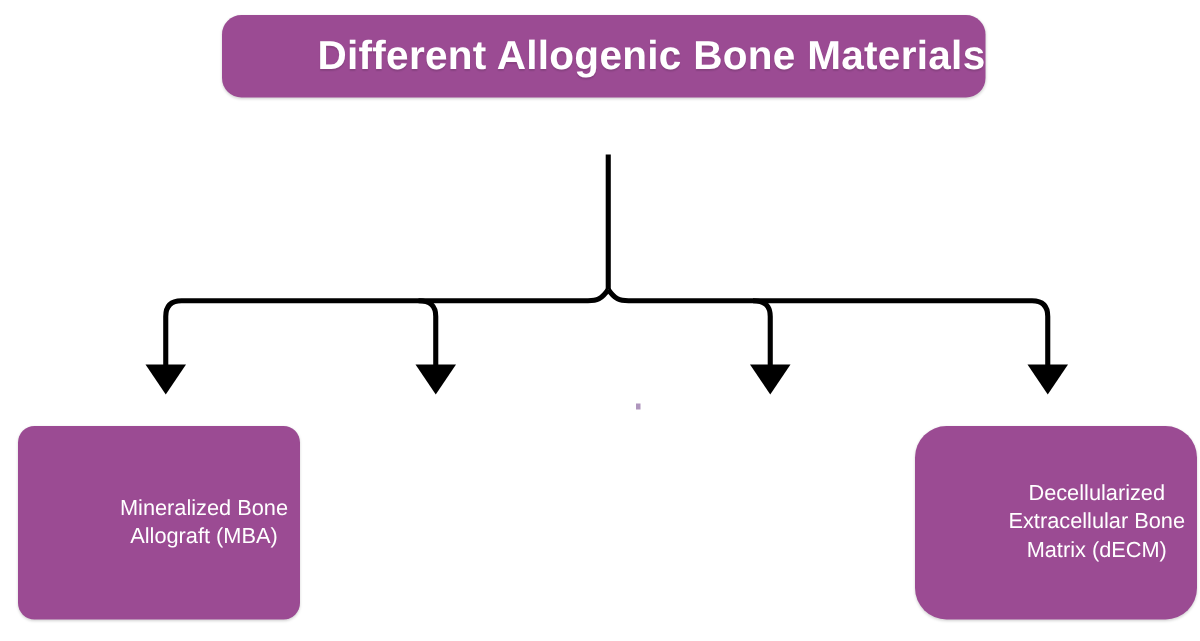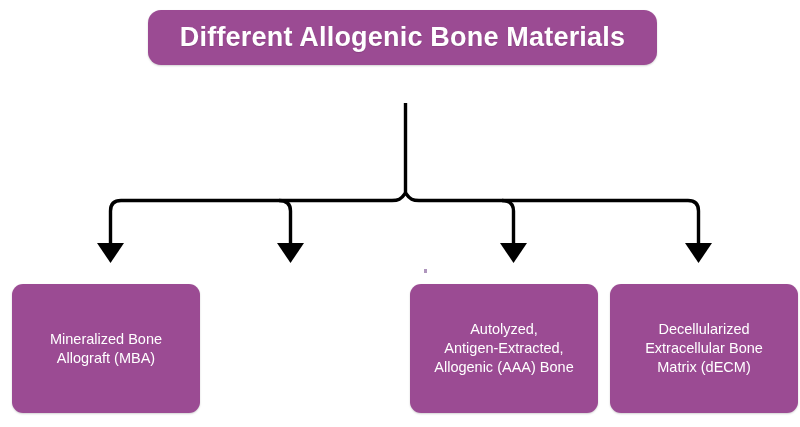--- a/index.html
+++ b/index.html
@@ -17,21 +17,21 @@
     width: 800px;
     height: 427px;
     background: #ffffff;
     overflow: hidden;
   }
   .node {
     position: absolute;
     box-sizing: border-box;
     display: flex;
     align-items: center;
-    justify-content: center;
+    justify-content: flex-end;
     text-align: center;
     color: #ffffff;
     border-radius: 11px;
     box-shadow: 0 1px 2px rgba(0,0,0,0.18);
   }
   #title-node {
     left: 148px;
     top: 10px;
     width: 509px;
     height: 55px;
@@ -48,21 +48,21 @@
     height: 129px;
     background: #9b4b93;
     font-size: 14.5px;
     line-height: 19px;
     font-weight: normal;
     padding: 0 8px;
   }
   #leaf-node-1 { left: 12px; }
   #leaf-node-2 { left: 208px; }
   #leaf-node-3 { left: 410px; }
-  #leaf-node-4 { left: 610px; }
+  #leaf-node-4 { left: 610px; border-radius: 21px; }
   .leaf-label {
     white-space: pre-line;
     display: block;
   }
   #connector-layer {
     position: absolute;
     left: 0;
     top: 0;
     width: 800px;
     height: 427px;
@@ -104,25 +104,20 @@
   <div class="node" id="title-node">
     <span>Different Allogenic Bone Materials</span>
   </div>
 
   <div class="node leaf-node" id="leaf-node-1">
     <span class="leaf-label">Mineralized Bone
 Allograft (MBA)</span>
   </div>
 
 
-  <div class="node leaf-node" id="leaf-node-3">
-    <span class="leaf-label">Autolyzed,
-Antigen-Extracted,
-Allogenic (AAA) Bone</span>
-  </div>
 
   <div class="node leaf-node" id="leaf-node-4">
     <span class="leaf-label">Decellularized
 Extracellular Bone
 Matrix (dECM)</span>
   </div>
 
 </div>
 
 </body></html>

